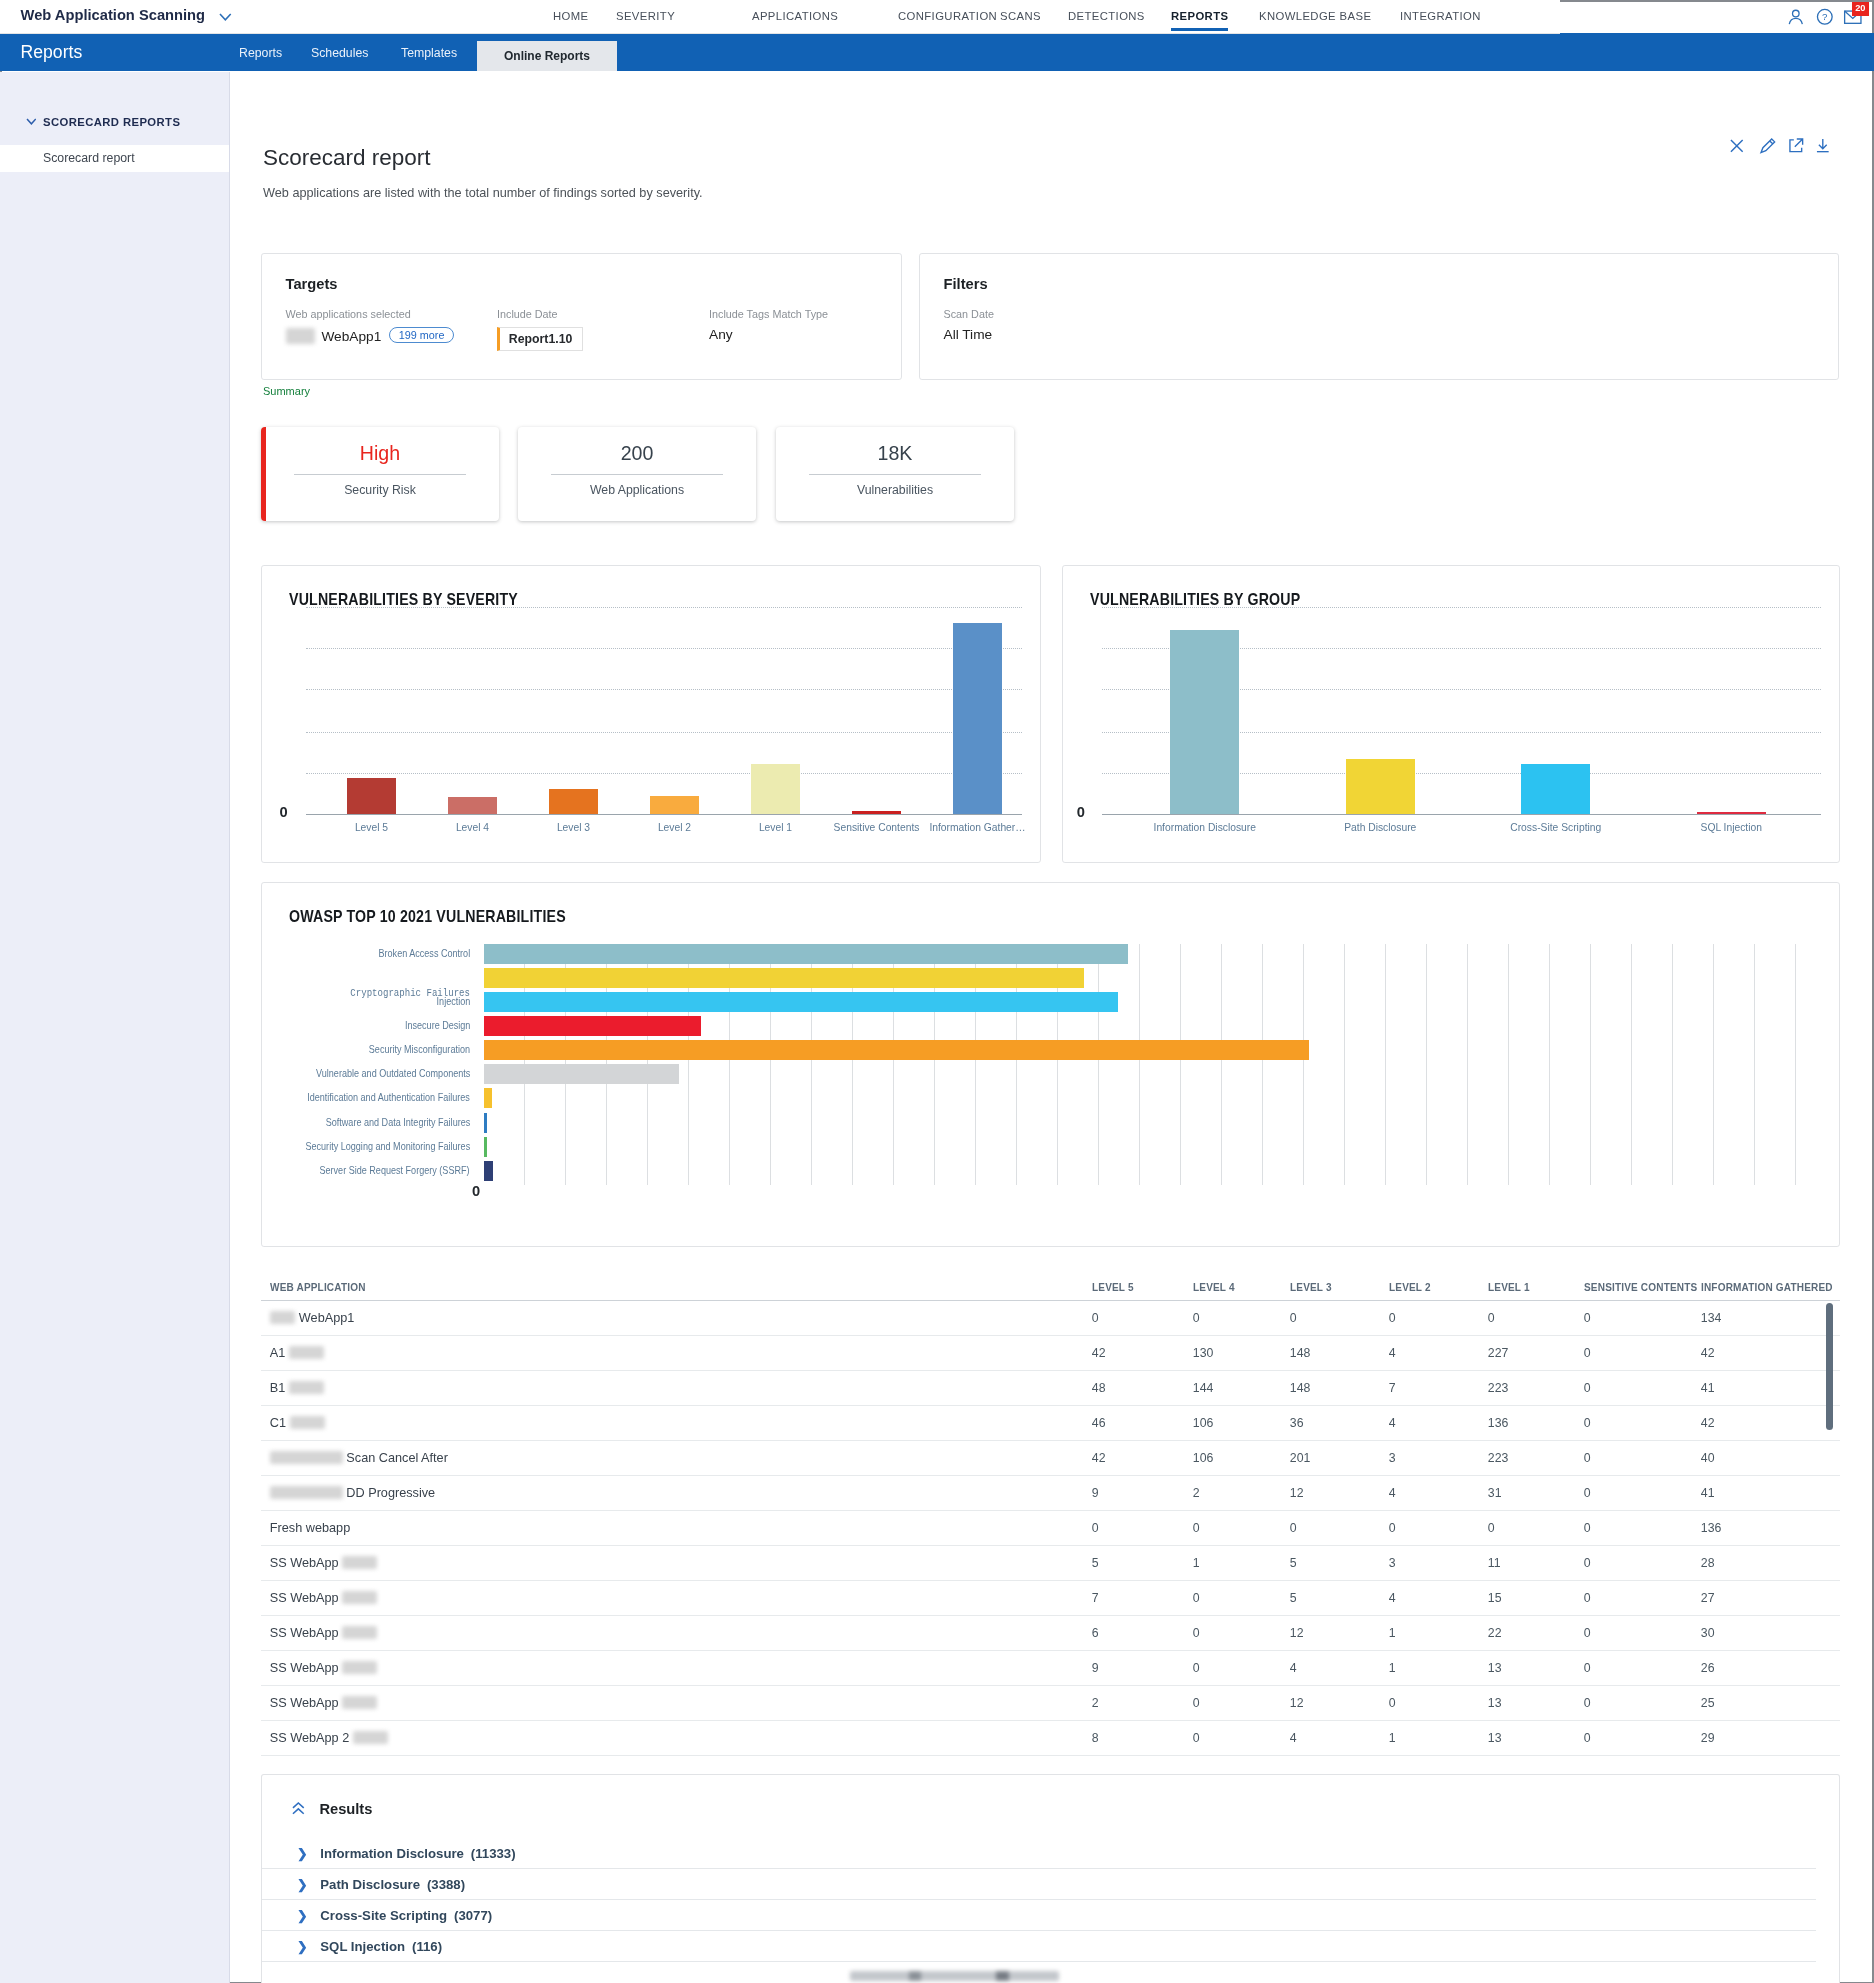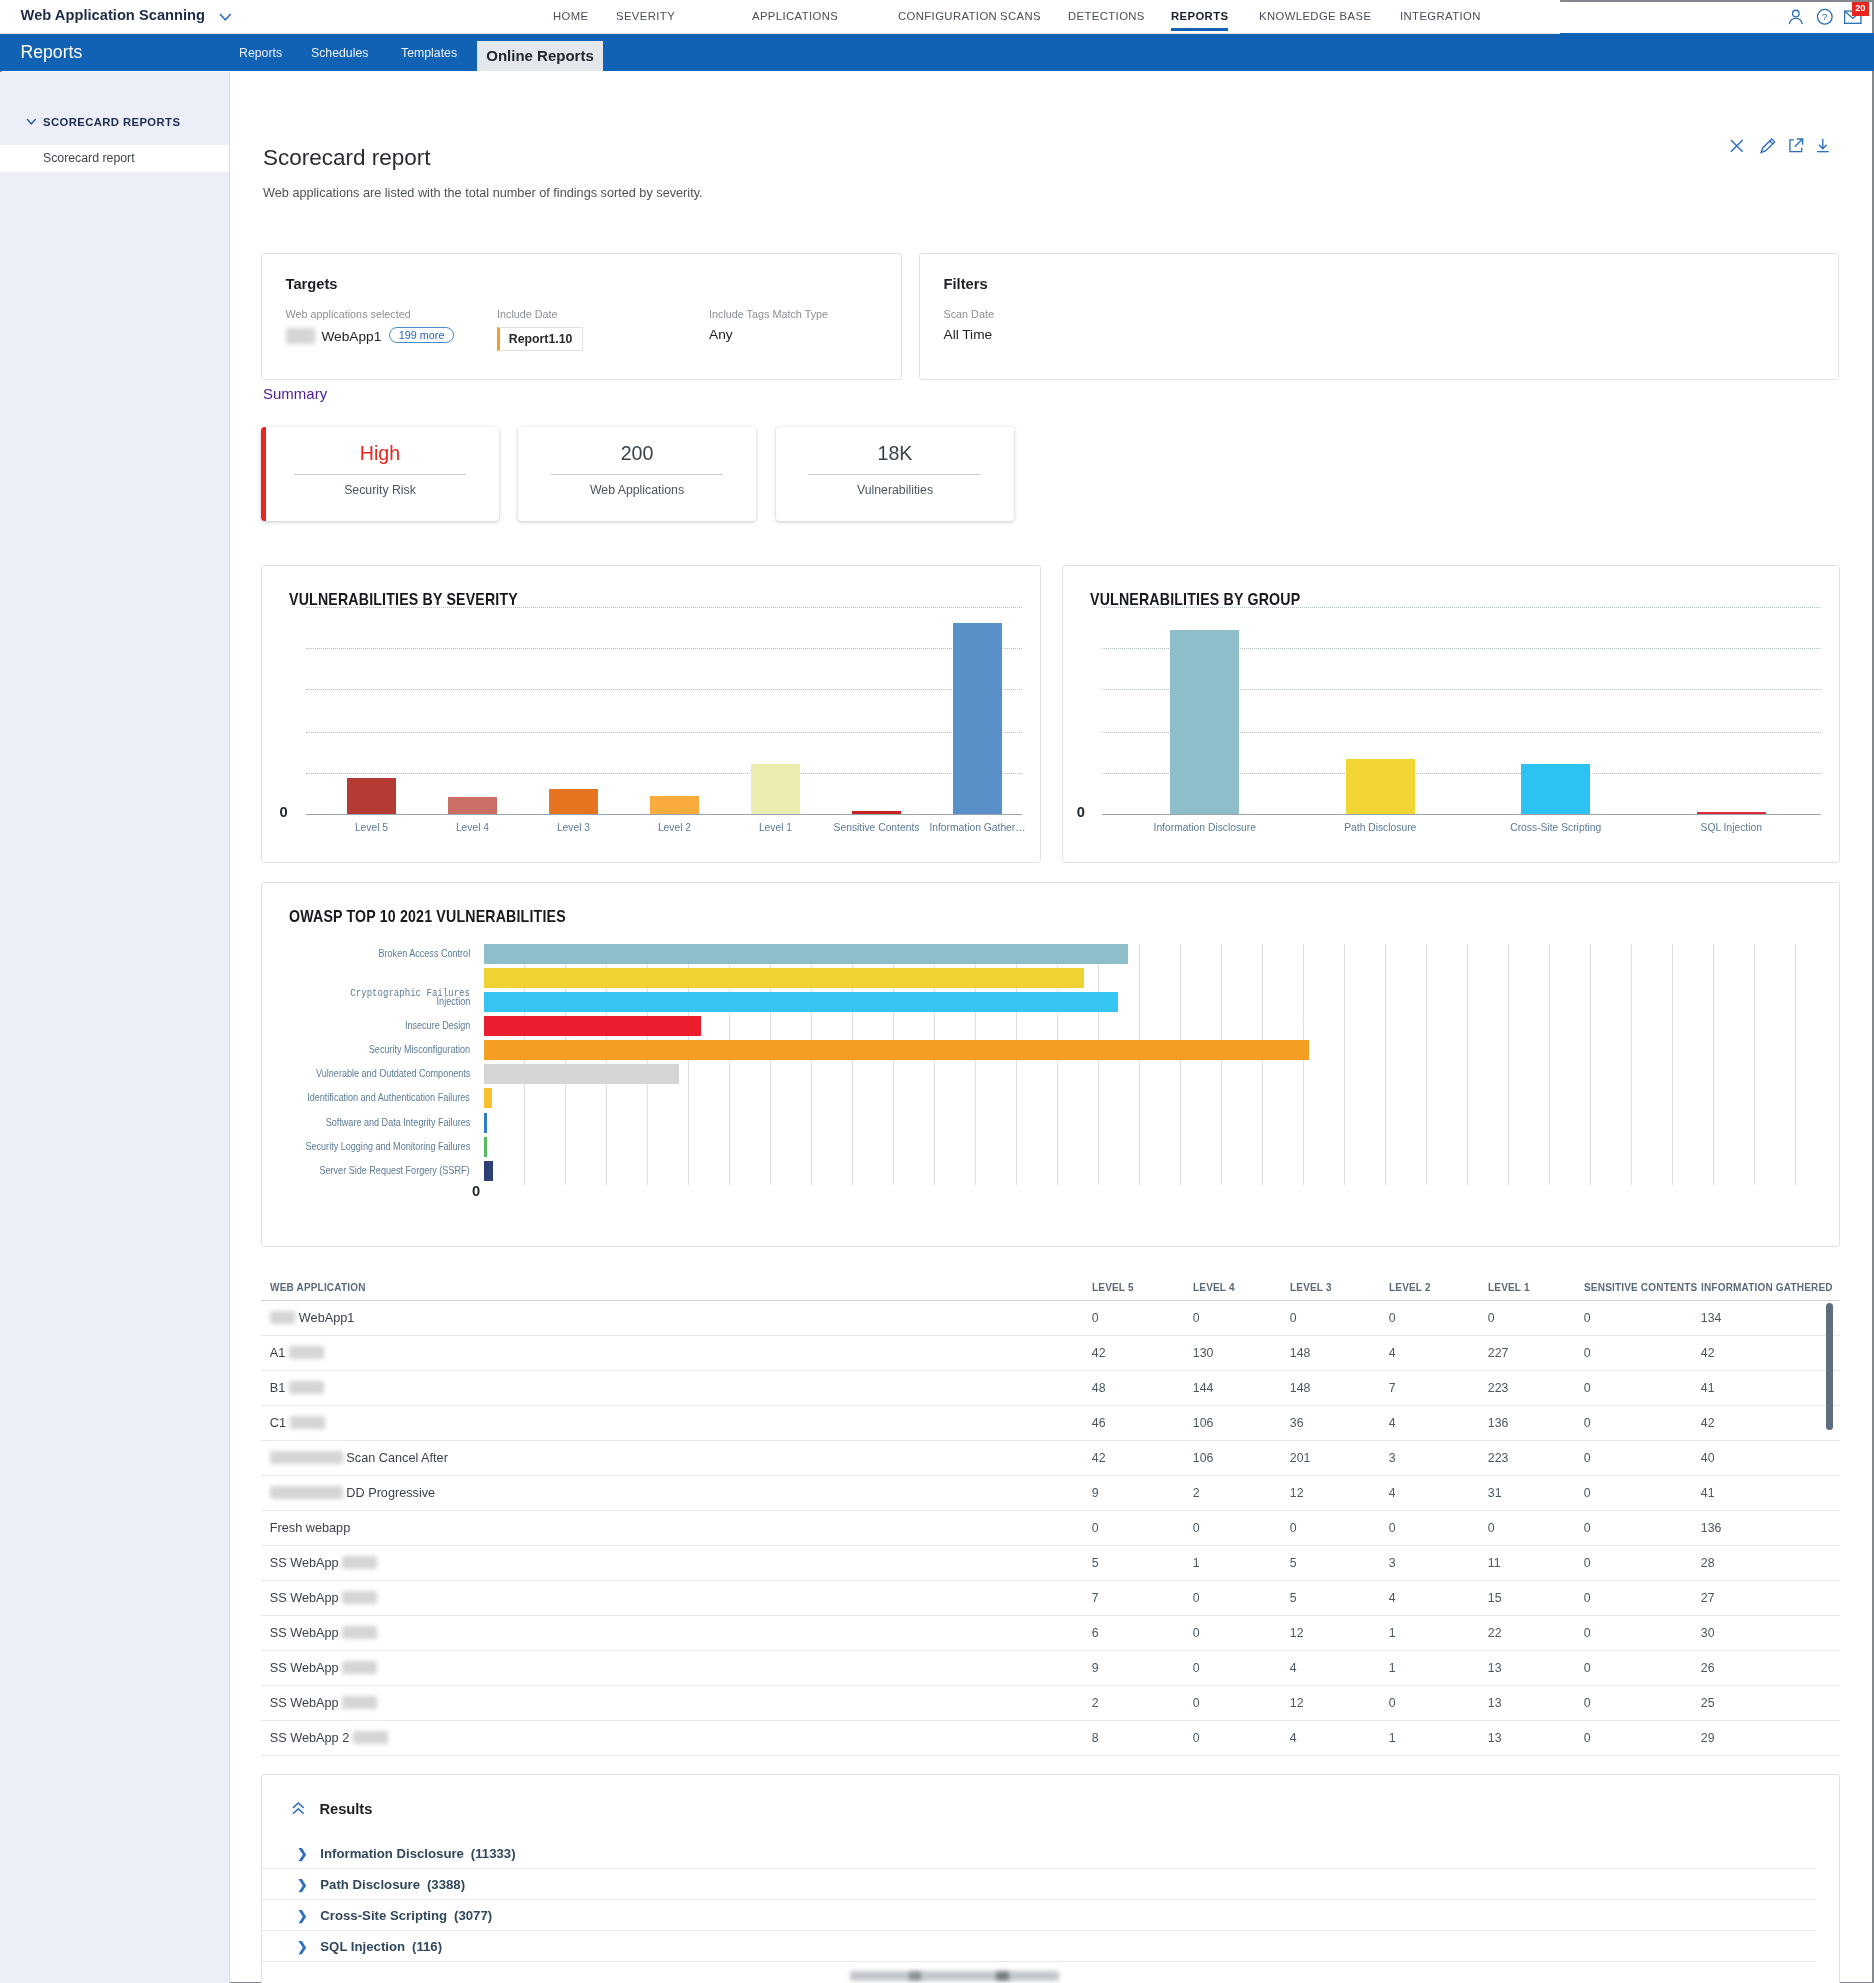--- a/index.html
+++ b/index.html
@@ -16,22 +16,22 @@
   .topnav-item.active{color:#15202c;font-weight:bold;}
   .topnav-item.active::after{content:"";position:absolute;left:0;right:0;bottom:-8.8px;height:2.9px;background:#1161b4;}
   .topbar-icon{position:absolute;top:6.9px;width:19.6px;height:19.6px;cursor:pointer;}
   .badge{position:absolute;left:1852px;top:2px;min-width:16.7px;height:13.7px;background:#e8251e;color:#fff;
          font-size:9.3px;font-weight:bold;text-align:center;line-height:13.7px;padding:0 2px;box-sizing:border-box;}
 
   
   .bluebar{position:absolute;left:0;top:33px;width:1874px;height:38px;background:#1161b4;z-index:4;}
   .bluebar-title{position:absolute;left:20.6px;top:8.8px;font-size:17.6px;color:#fff;font-weight:500;}
   .subtab{position:absolute;top:12.7px;font-size:12.3px;color:#eaf1fa;font-weight:500;cursor:pointer;}
-  .active-tab{position:absolute;left:477px;top:7.8px;width:126px;height:30px;background:#e4e7eb;color:#20282f;
-              font-size:15px;font-weight:bold;text-align:center;line-height:30px;cursor:pointer;}
+  .active-tab{position:absolute;left:477px;top:7.8px;width:140px;height:30px;background:#e4e7eb;color:#20282f;
+              font-size:12px;font-weight:bold;text-align:center;line-height:30px;cursor:pointer;}
 
   
   .sidebar{position:absolute;left:0;top:72px;width:229px;bottom:0;background:#eceef8;border-right:1px solid #d8dbe8;}
   .side-section{position:absolute;left:0;top:39px;width:100%;height:25.5px;cursor:pointer;}
   .side-section svg{position:absolute;left:25.5px;top:6.9px;}
   .side-section span{position:absolute;left:43px;top:4.9px;font-size:11.3px;font-weight:bold;color:#1e2b50;letter-spacing:0.4px;}
   .side-item{position:absolute;left:0;top:73px;width:100%;height:27.4px;background:#fff;font-size:12.3px;color:#3f4650;
              line-height:27.4px;padding-left:43px;box-sizing:border-box;cursor:pointer;}
 
   
@@ -46,21 +46,21 @@
   .val{position:absolute;font-size:13.7px;color:#222;}
 
   .pill{display:inline-block;border:1px solid #4d8bd0;color:#2368c4;font-size:10.8px;border-radius:9.8px;
         padding:1px 8.8px;margin-left:7.8px;vertical-align:2px;cursor:pointer;}
   .tagchip{position:absolute;border:1px solid #e0e0e0;background:#fff;font-size:12.3px;font-weight:bold;color:#26292d;
            padding:3.9px 9.8px 3.9px 8.8px;border-left:3.9px solid #f69d24;}
 
   .redact{display:inline-block;background:#d5d5d5;border-radius:2px;filter:blur(2px);}
 
   
-  .sum-label{position:absolute;left:263px;top:385px;font-size:15px;color:#4c1d95;}
+  .sum-label{position:absolute;left:263px;top:385px;font-size:11px;color:#15803d;}
   .sum-card{position:absolute;top:427px;width:238px;height:94px;background:#fff;border-radius:3.9px;
             box-shadow:0 1px 3.9px rgba(60,64,67,.3);box-sizing:border-box;text-align:center;}
   .sum-val{margin-top:15px;font-size:19.6px;color:#37424c;}
   .sum-div{width:72%;height:1px;background:#c7ccd1;margin:8.8px auto 7.8px auto;}
   .sum-lbl{font-size:12.3px;color:#4a5560;}
   .sum-accent{position:absolute;left:0;top:0;bottom:0;width:4.9px;background:#e8251e;border-radius:3.9px 0 0 3.9px;}
 
   
   .chart-title{position:absolute;left:27.4px;top:23.5px;font-size:16.7px;font-weight:bold;color:#15191d;letter-spacing:0.2px;}
   .hgrid{position:absolute;border-top:1px dotted #b6bfc7;height:0;}

